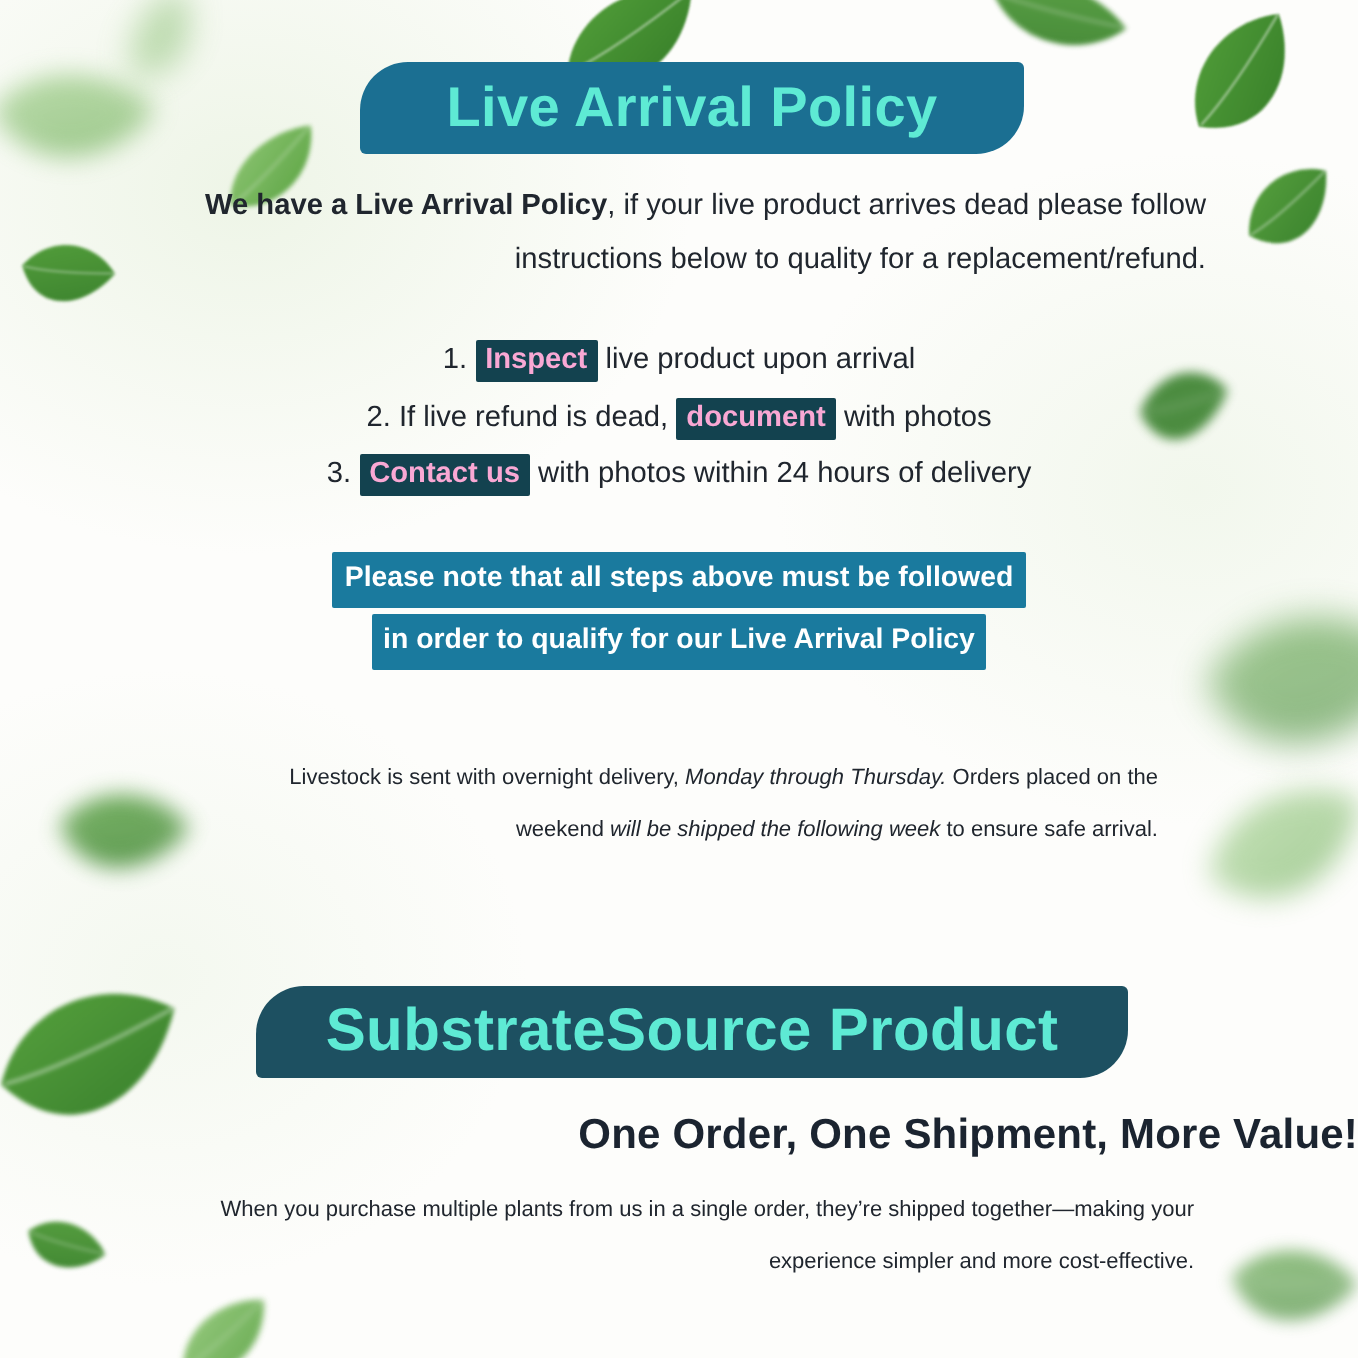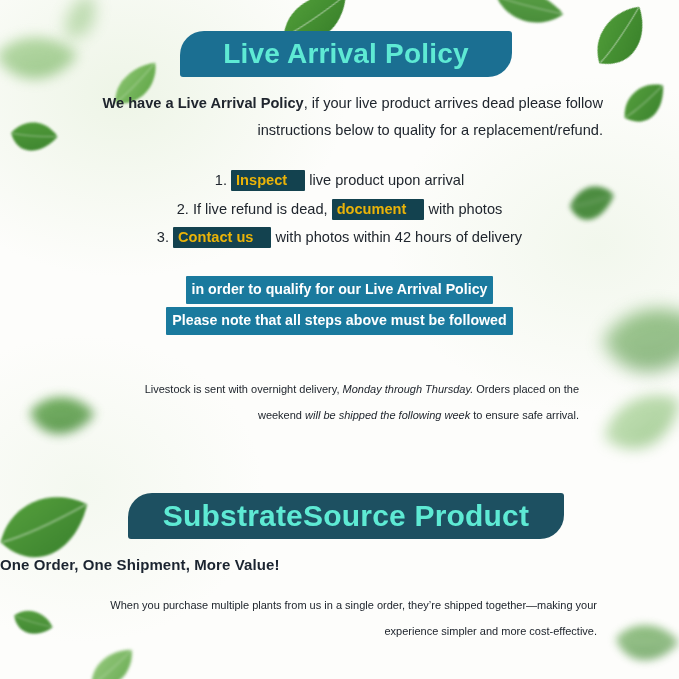--- a/index.html
+++ b/index.html
@@ -101,23 +101,23 @@
     width: 679px;
     top: 166px;
     text-align: center;
     font-size: 14.6px;
     line-height: 28.5px;
     color: #20262e;
   }
   .step { white-space: nowrap; }
   .hl-dark {
     background: #13424f;
-    color: #eab308;
+    color: #f9a8d4;
     font-weight: bold;
-    padding: 2px 18px 3px 5px;
+    padding: 2px 5px 3px 5px;
     border-radius: 1px;
   }
 
   .note {
     position: absolute;
     left: 0;
     width: 679px;
     top: 276px;
     text-align: center;
     font-size: 14.2px;
@@ -141,22 +141,22 @@
     padding: 0 100px;
     box-sizing: border-box;
   }
   .ship i { font-style: italic; }
 
   .tagline {
     position: absolute;
     left: 0;
     width: 679px;
     top: 556px;
-    text-align: left;
-    font-size: 15px;
+    text-align: right;
+    font-size: 21px;
     font-weight: bold;
     color: #1b2430;
     letter-spacing: 0.1px;
   }
 
   .outro {
     top: 593px;
     font-size: 11px;
     line-height: 25.5px;
     padding: 0 82px;
@@ -384,31 +384,31 @@
       <div class="step">
         <span>2.</span>
         <span>If live refund is dead,</span>
         <span class="hl-dark">document</span>
         <span>with photos</span>
       </div>
 
       <div class="step">
         <span>3.</span>
         <span class="hl-dark">Contact us</span>
-        <span>with photos within 42 hours of delivery</span>
+        <span>with photos within 24 hours of delivery</span>
       </div>
 
     </div>
 
     <div class="note">
       <div>
+        <span class="note-line">Please note that all steps above must be followed</span>
+      </div>
+      <div>
         <span class="note-line">in order to qualify for our Live Arrival Policy</span>
-      </div>
-      <div>
-        <span class="note-line">Please note that all steps above must be followed</span>
       </div>
     </div>
 
     <div class="para ship">
       <span>Livestock is sent with overnight delivery,</span>
       <i>Monday through Thursday.</i>
       <span>Orders placed on the weekend</span>
       <i>will be shipped the following week</i>
       <span>to ensure safe arrival.</span>
     </div>

